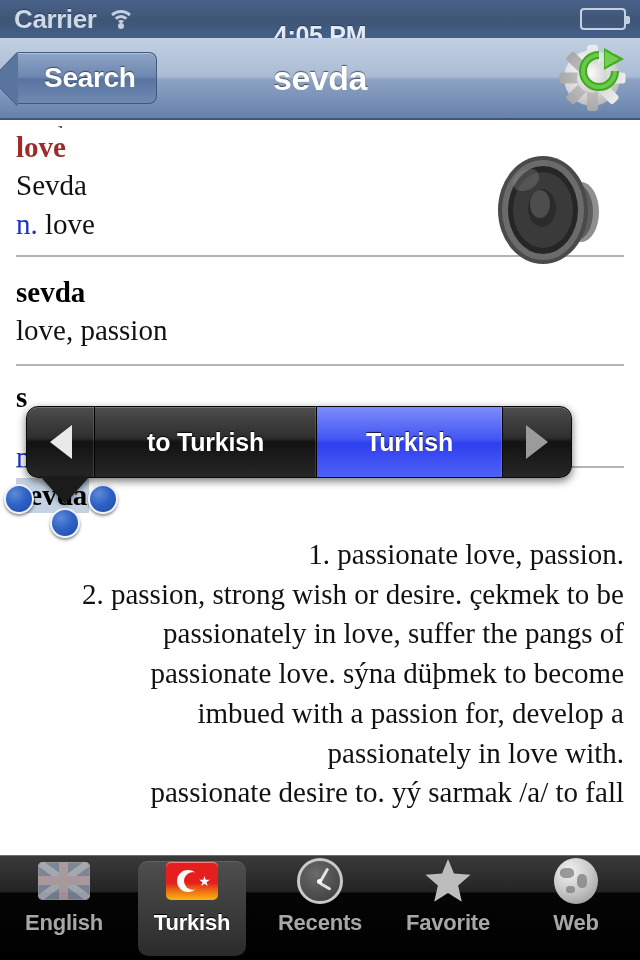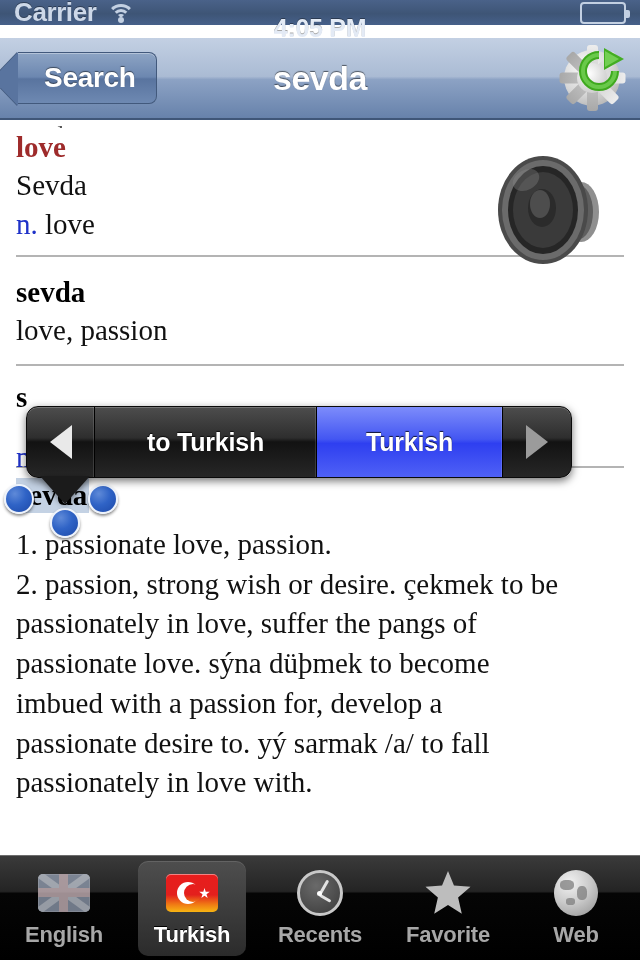--- a/index.html
+++ b/index.html
@@ -6,21 +6,21 @@
   html,body { width:640px; height:960px; }
   body {
     font-family:"Liberation Sans", sans-serif;
     background:#ffffff;
     overflow:hidden;
     position:relative;
   }
 
   
   .statusbar {
-    position:absolute; left:0; top:0; width:640px; height:25px;
+    position:absolute; left:0; top:0; width:640px; height:38px;
     background:linear-gradient(to bottom,#4a6289 0%,#3e5576 55%,#46608a 100%);
     display:flex; align-items:center;
   }
   .sb-left { display:flex; align-items:center; gap:10px; padding-left:14px; flex:0 0 auto; }
   .sb-carrier {
     color:#cdd8e8; font-size:26px; font-weight:bold; letter-spacing:-0.4px;
     text-shadow:0 -1px 0 rgba(0,0,0,.35);
   }
   .wifi { width:30px; height:22px; position:relative; }
   .wifi i {
@@ -150,21 +150,21 @@
   }
 
   
   .tabbar {
     position:absolute; left:0; bottom:0; width:640px; height:105px;
     background:linear-gradient(to bottom,#3a3a3a 0%,#242424 34%,#050505 36%,#000 100%);
     border-top:1px solid #6d6d6d;
     display:flex; align-items:stretch;
   }
   .tab {
-    flex:1; display:flex; flex-direction:column; align-items:center; justify-content:center;
+    flex:1; display:flex; flex-direction:column; align-items:center; 
     gap:4px; position:relative;
   }
   .tab .sel {
     position:absolute; left:10px; right:10px; top:5px; bottom:4px;
     background:linear-gradient(to bottom,#4e4e4e,#2b2b2b);
     border-radius:10px; box-shadow:inset 0 1px 0 rgba(255,255,255,.12);
   }
   .tab .ico, .tab .lbl { position:relative; z-index:2; }
   .tab .lbl {
     font-family:"Liberation Sans", sans-serif; font-size:22px; font-weight:bold;
@@ -315,28 +315,28 @@
   <div class="entry" style="padding-top:8px;">
     <span class="selwrap">
       <span class="selhl">sevda</span>
       <span class="handle h-top"></span>
       <span class="handle h-left"></span>
       <span class="handle h-right"></span>
       <span class="handle h-bot"></span>
     </span>
   </div>
 
-  <div class="defblock" style="margin-top:12px;">
+  <div class="defblock" style="margin-top:22px;text-align:right;">
     <div class="defline">1. passionate love, passion.</div>
     <div class="defline">2. passion, strong wish or desire.  çekmek to be</div>
     <div class="defline">passionately in love, suffer the pangs of</div>
     <div class="defline">passionate love. sýna düþmek to become</div>
     <div class="defline">imbued with a passion for, develop a</div>
+    <div class="defline">passionately in love with.</div>
     <div class="defline">passionate desire to. yý sarmak /a/ to fall</div>
-    <div class="defline">passionately in love with.</div>
   </div>
 </div>
 
 <div class="popup">
   <div class="seg seg-arrow">
     <span class="tri-l"></span>
   </div>
   <div class="seg seg-label">to Turkish</div>
   <div class="seg seg-hl">Turkish</div>
   <div class="seg seg-arrow">

